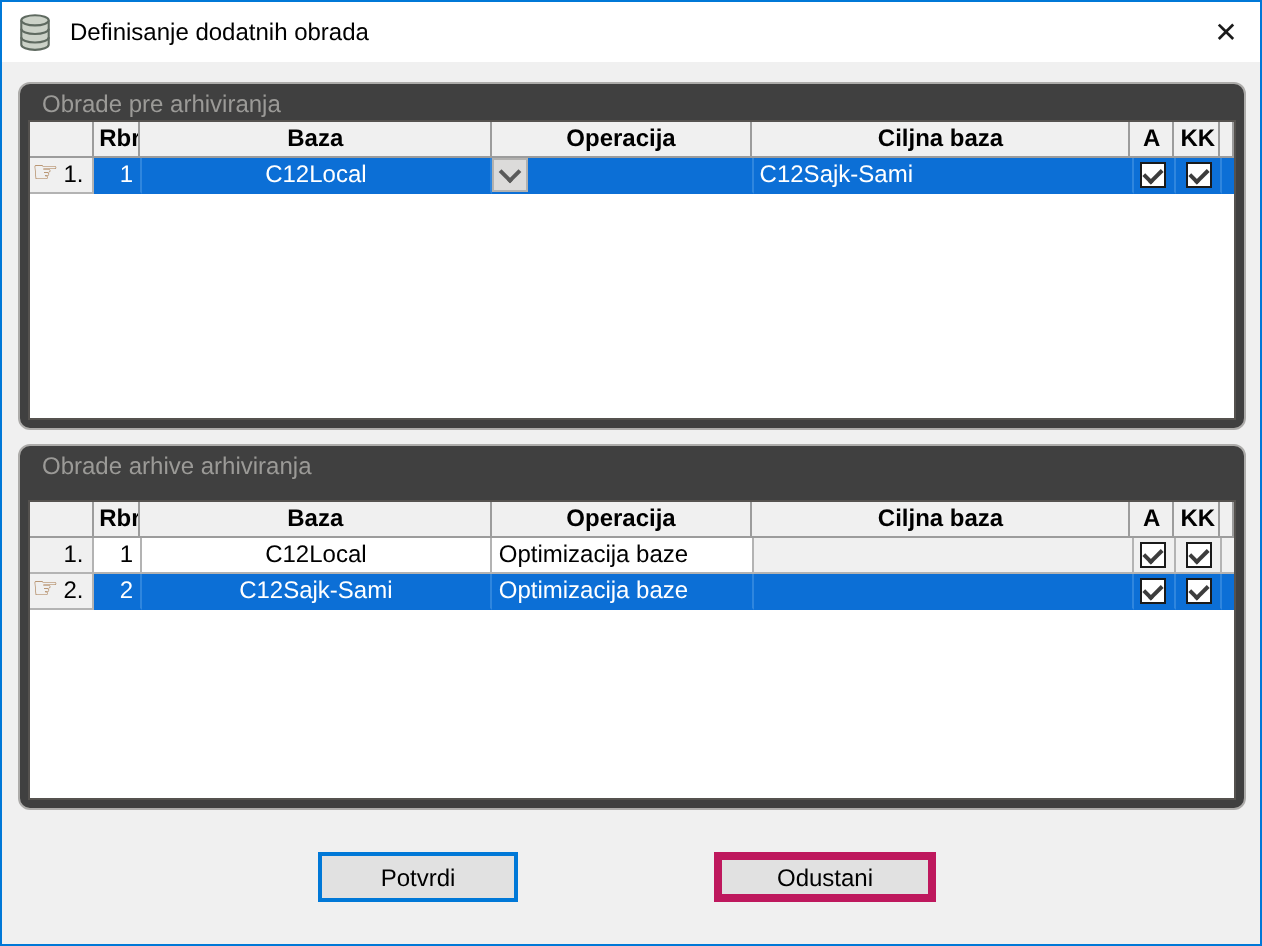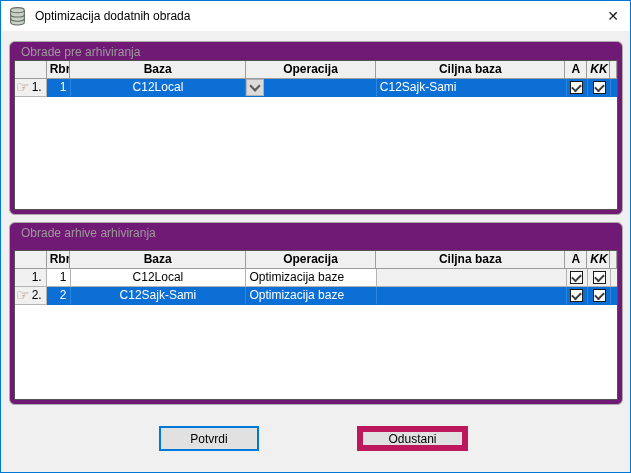--- a/index.html
+++ b/index.html
@@ -10,40 +10,40 @@
     overflow:hidden;
   }
   
   .titlebar{height:30px;background:#ffffff;display:flex;align-items:center;padding:0 0 0 8px;}
   .app-icon{width:17px;height:19px;margin-right:9px;flex:0 0 auto;}
   .title{font-size:12px;color:#000;}
   .close-btn{margin-left:auto;width:34px;height:30px;display:flex;align-items:center;justify-content:center;
     font-size:14px;color:#1a1a1a;cursor:default;}
   
   .group{position:absolute;left:8px;width:614px;box-sizing:border-box;
-    border:1px solid #adacaa;border-radius:6px;background:#701a75;}
+    border:1px solid #adacaa;border-radius:6px;background:#404040;}
   .group-pre{top:40px;height:174px;}
   .group-post{top:221px;height:183px;}
   .group-caption{position:absolute;left:11px;top:3px;color:#9b9a97;font-size:12px;}
   
   .grid{position:absolute;left:4px;right:4px;background:#fff;border:1px solid #55524f;
     display:flex;flex-direction:column;box-sizing:border-box;overflow:hidden;}
   .grid-pre{top:18px;bottom:4px;}
   .grid-post{top:27px;bottom:4px;}
   .row{display:flex;height:18px;flex:0 0 auto;}
   .c{box-sizing:border-box;border-right:1px solid #b3b3b3;border-bottom:1px solid #b3b3b3;
      height:18px;line-height:17px;padding:0 3px;white-space:nowrap;overflow:hidden;}
   .hdr .c{background:#f0f0f0;font-weight:bold;text-align:center;border-right:1px solid #9c9c9c;border-bottom:1px solid #9c9c9c;}
   .col-ind{width:32px;}
   .col-rbr{width:24px;}
   .col-baza{width:178px;text-align:center;}
   .col-op{width:132px;}
   .col-ciljna{width:192px;}
   .col-a{width:22px;}
-  .col-kk{width:23px;font-style:italic;}
+  .col-kk{width:23px;}
   .fill{flex:1;border-right:none;}
   .ind{position:relative;background:#f0f0f0;text-align:right;padding-right:4px;}
   .pointer{position:absolute;left:1px;top:-1px;font-size:15px;line-height:18px;color:#a97c50;}
   .num{text-align:right;}
   .cell-white{background:#ffffff;}
   .cell-gray{background:#f0f0f0;}
   .sel{background:#0c6fd6;color:#ffffff;border-right-color:#2f86de;border-bottom-color:#0c6fd6;}
   
   .cbcell{display:flex;align-items:center;justify-content:center;padding:0;}
   .cb{width:13px;height:13px;box-sizing:border-box;background:#fff;border:1px solid #1a1a1a;
@@ -53,40 +53,40 @@
   
   .combo-cell{display:flex;padding:0;}
   .combo-text{flex:1;margin:1px;border:1px dotted #a9cdf2;padding:0 2px;line-height:14px;
       color:#fff;white-space:nowrap;overflow:hidden;}
   .combo-btn{width:16px;flex:0 0 auto;background:#dcdbda;border:1px solid #b2b1af;
       display:flex;align-items:center;justify-content:center;}
   .chev{width:6px;height:6px;border-right:2px solid #5a5a5a;border-bottom:2px solid #5a5a5a;
       transform:rotate(45deg);margin-top:-3px;}
   
   .btn{position:absolute;top:425px;height:25px;box-sizing:border-box;background:#e1e1e1;
-      border:6px solid #be185d;display:flex;align-items:center;justify-content:center;
+      border:4px solid #be185d;display:flex;align-items:center;justify-content:center;
       font-size:12px;color:#000;cursor:default;}
   .btn-confirm{left:158px;width:100px;border:2px solid #0078d7;}
   .btn-cancel{left:356px;width:111px;}
 </style>
 </head>
 <body>
 
 <div class="window">
 
   <div class="titlebar">
     <svg class="app-icon" viewBox="0 0 16 18">
       <g fill="#ccd2c8" stroke="#5f6a60" stroke-width="1">
         <path d="M1.5 3 L1.5 14.5 A6.5 2.5 0 0 0 14.5 14.5 L14.5 3"></path>
         <path d="M1.5 7 A6.5 2.5 0 0 0 14.5 7" fill="none"></path>
         <path d="M1.5 11 A6.5 2.5 0 0 0 14.5 11" fill="none"></path>
         <ellipse cx="8" cy="3" rx="6.5" ry="2.4"></ellipse>
       </g>
     </svg>
-    <span class="title">Optimizacija dodatnih obrada</span>
+    <span class="title">Definisanje dodatnih obrada</span>
     <div class="close-btn">✕</div>
   </div>
 
   <div class="group group-pre">
     <div class="group-caption">Obrade pre arhiviranja</div>
     <div class="grid grid-pre">
       <div class="row hdr">
         <div class="c col-ind"></div>
         <div class="c col-rbr">Rbr</div>
         <div class="c col-baza">Baza</div>

